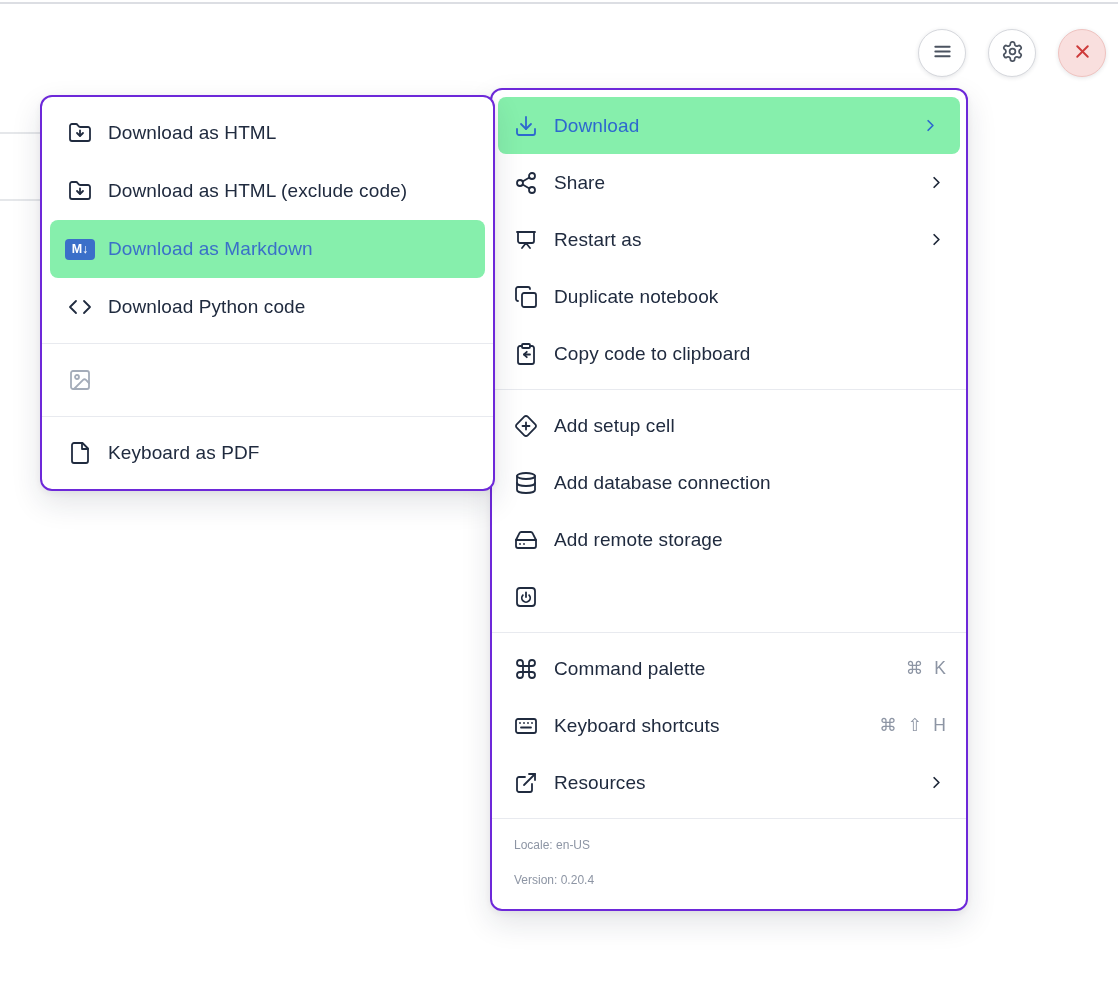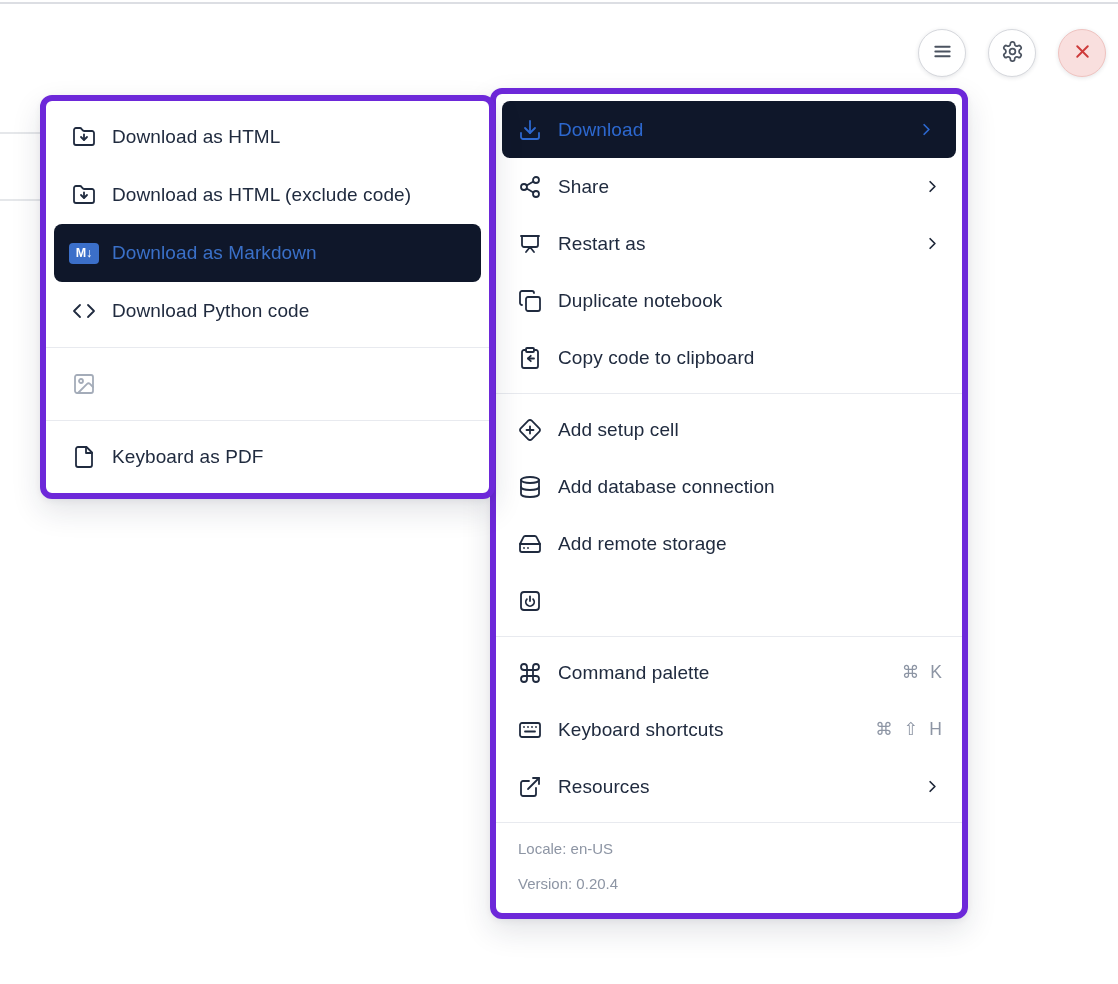--- a/index.html
+++ b/index.html
@@ -24,21 +24,21 @@
     display:flex; align-items:center; justify-content:center;
     box-shadow:0 1px 4px rgba(30,40,60,.12);
     cursor:pointer; color:#4b5360;
   }
   .circle-btn.danger { background:#f9dfde; border-color:#efc3c0; color:#ce3a3a; }
   .circle-btn svg { width:23px; height:23px; }
 
   
   .menu {
     position:absolute; background:#ffffff;
-    border:6px solid #6d28d9; border-radius:12px;
+    border:2px solid #6d28d9; border-radius:12px;
     box-shadow:0 12px 30px rgba(25,35,55,.12), 0 2px 6px rgba(25,35,55,.06);
   }
   .main-menu { left:490px; top:88px; width:478px; z-index:10; }
   .sub-menu  { left:40px;  top:95px; width:455px; z-index:20; }
 
   .menu-section { padding:7px 0; }
   .sep { height:1px; background:#e8eaef; }
 
   .row {
     height:57px; display:flex; align-items:center;
@@ -46,40 +46,40 @@
     font-size:19px; color:#202b3f; cursor:pointer;
   }
   .sub-menu .row { height:58px; padding-left:26px; }
   .row .icon { width:24px; height:24px; flex:none; display:flex; align-items:center; justify-content:center; }
   .row .icon svg { width:24px; height:24px; }
   .row .label { flex:1; white-space:nowrap; letter-spacing:.1px; }
   .row .chev { width:20px; flex:none; display:flex; justify-content:flex-end; color:#1d2738; }
   .row .chev svg { width:19px; height:19px; }
 
   .row.highlight {
-    background:#0f172a; border-radius:8px;
+    background:#86efac; border-radius:8px;
     margin:0 6px; padding-left:16px; padding-right:20px;
     color:#2d68cf;
   }
   .sub-menu .row.highlight { margin:0 8px; padding-left:18px; color:#3a70c8; }
   .row.highlight .chev { color:#2d68cf; }
   .row.disabled { color:#a4acb9; cursor:default; }
 
   .shortcut { display:flex; gap:11px; color:#8d95a4; font-size:17.5px; flex:none; }
 
   .md-badge {
     width:30px; height:21px; flex:none;
     margin:0 -3px; border-radius:4px;
     background:#3b6fc9; color:#ffffff;
     font-size:12.5px; font-weight:bold;
     display:flex; align-items:center; justify-content:center;
     letter-spacing:0;
   }
 
-  .menu-footer { padding:8px 22px 12px; color:#8d95a4; font-size:15px; }
+  .menu-footer { padding:8px 22px 12px; color:#8d95a4; font-size:12px; }
   .menu-footer div { height:35px; display:flex; align-items:center; }
 </style>
 </head>
 <body>
 
 <div class="page-top-line"></div>
 <div class="bg-rule r1"></div>
 <div class="bg-rule r2"></div>
 
 <div class="toolbar">

